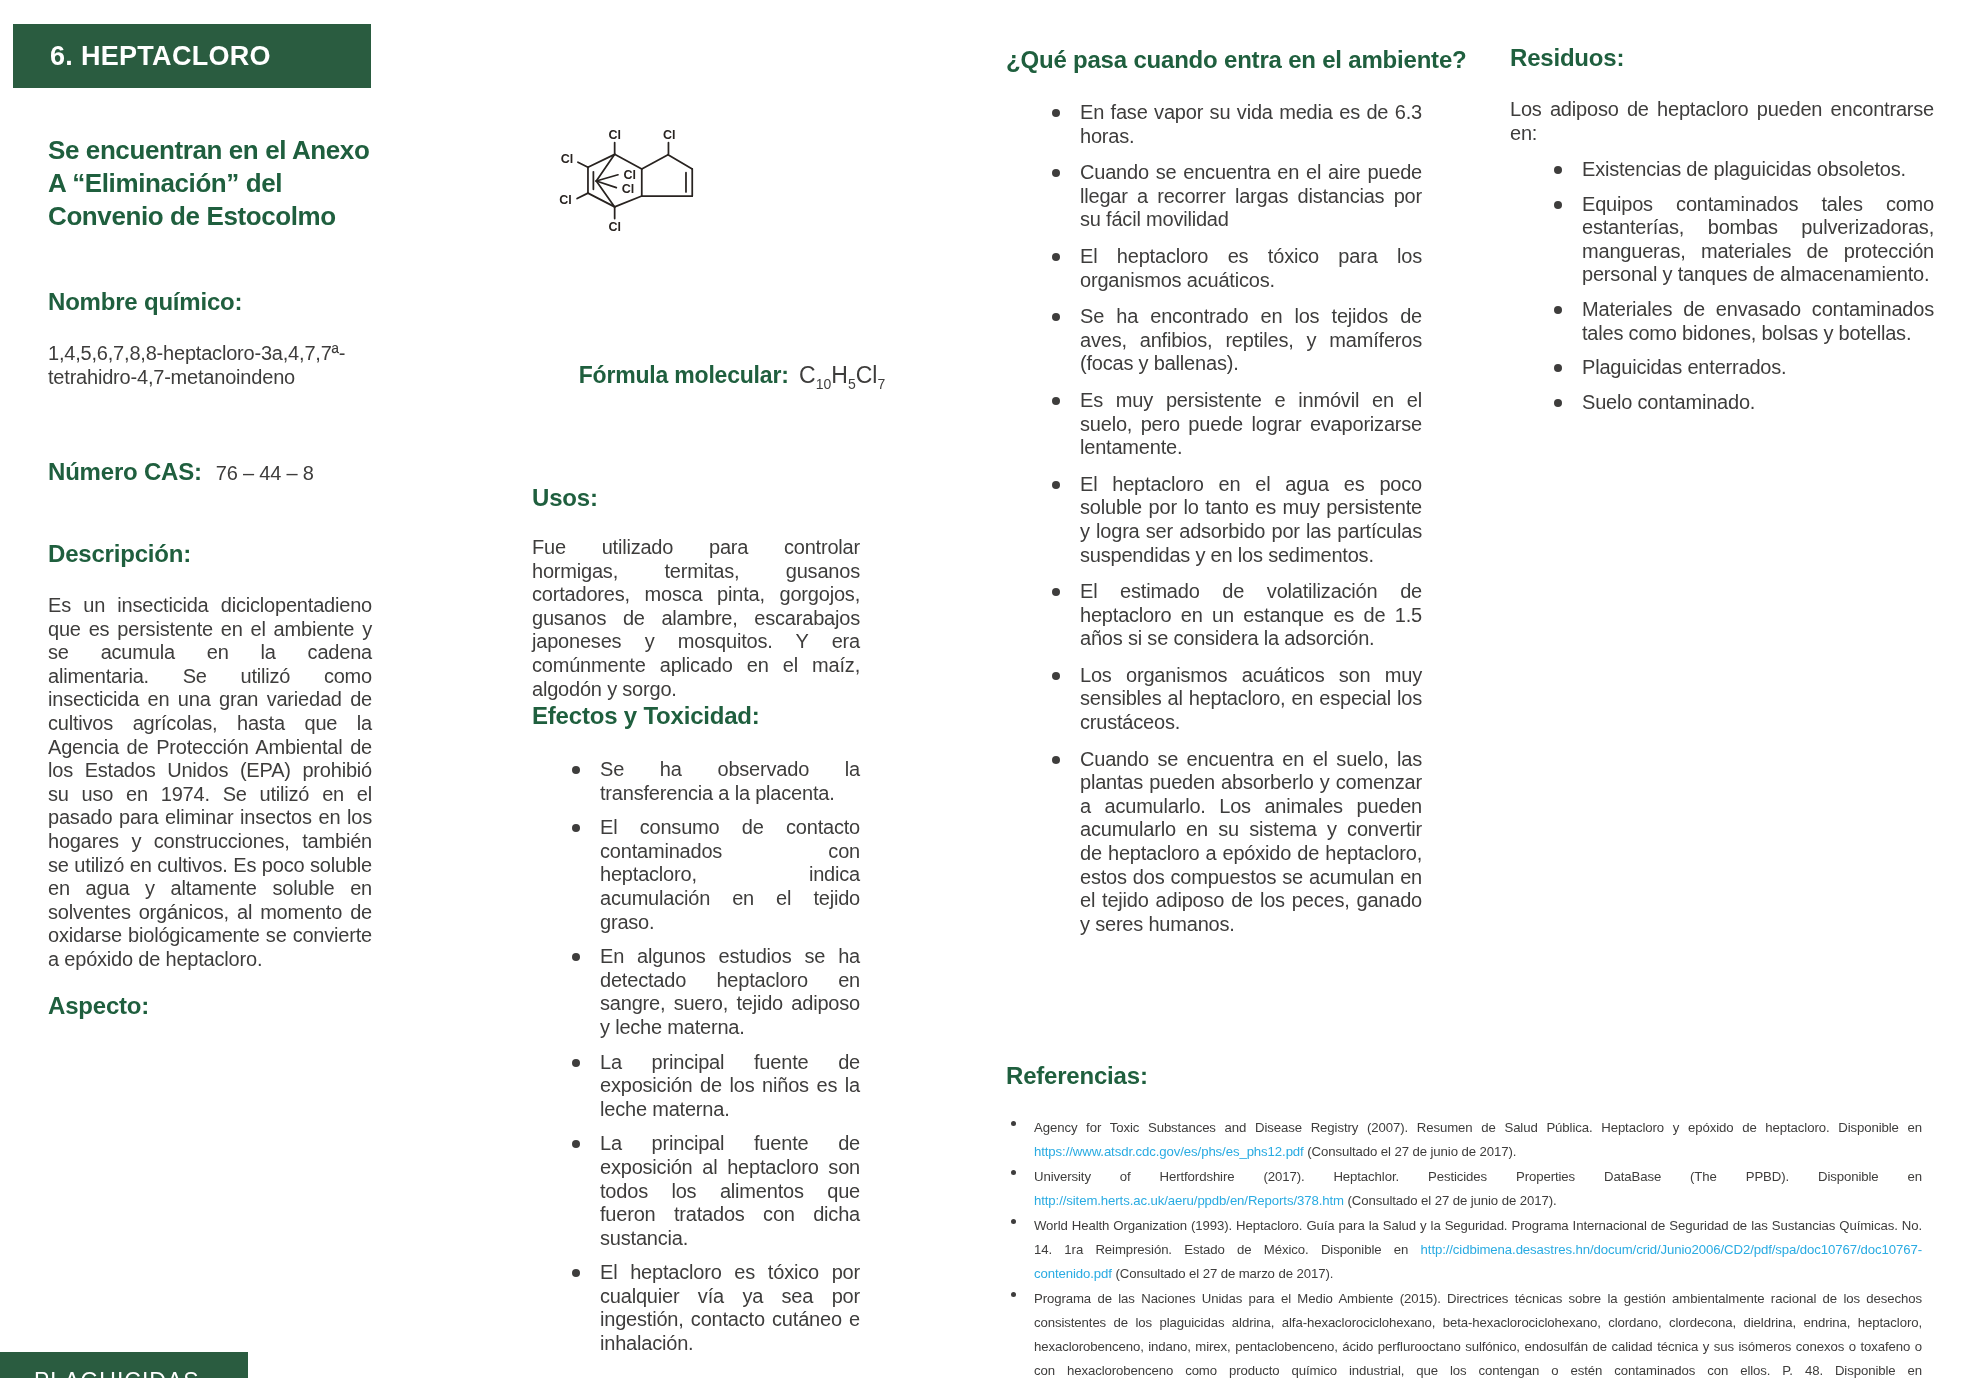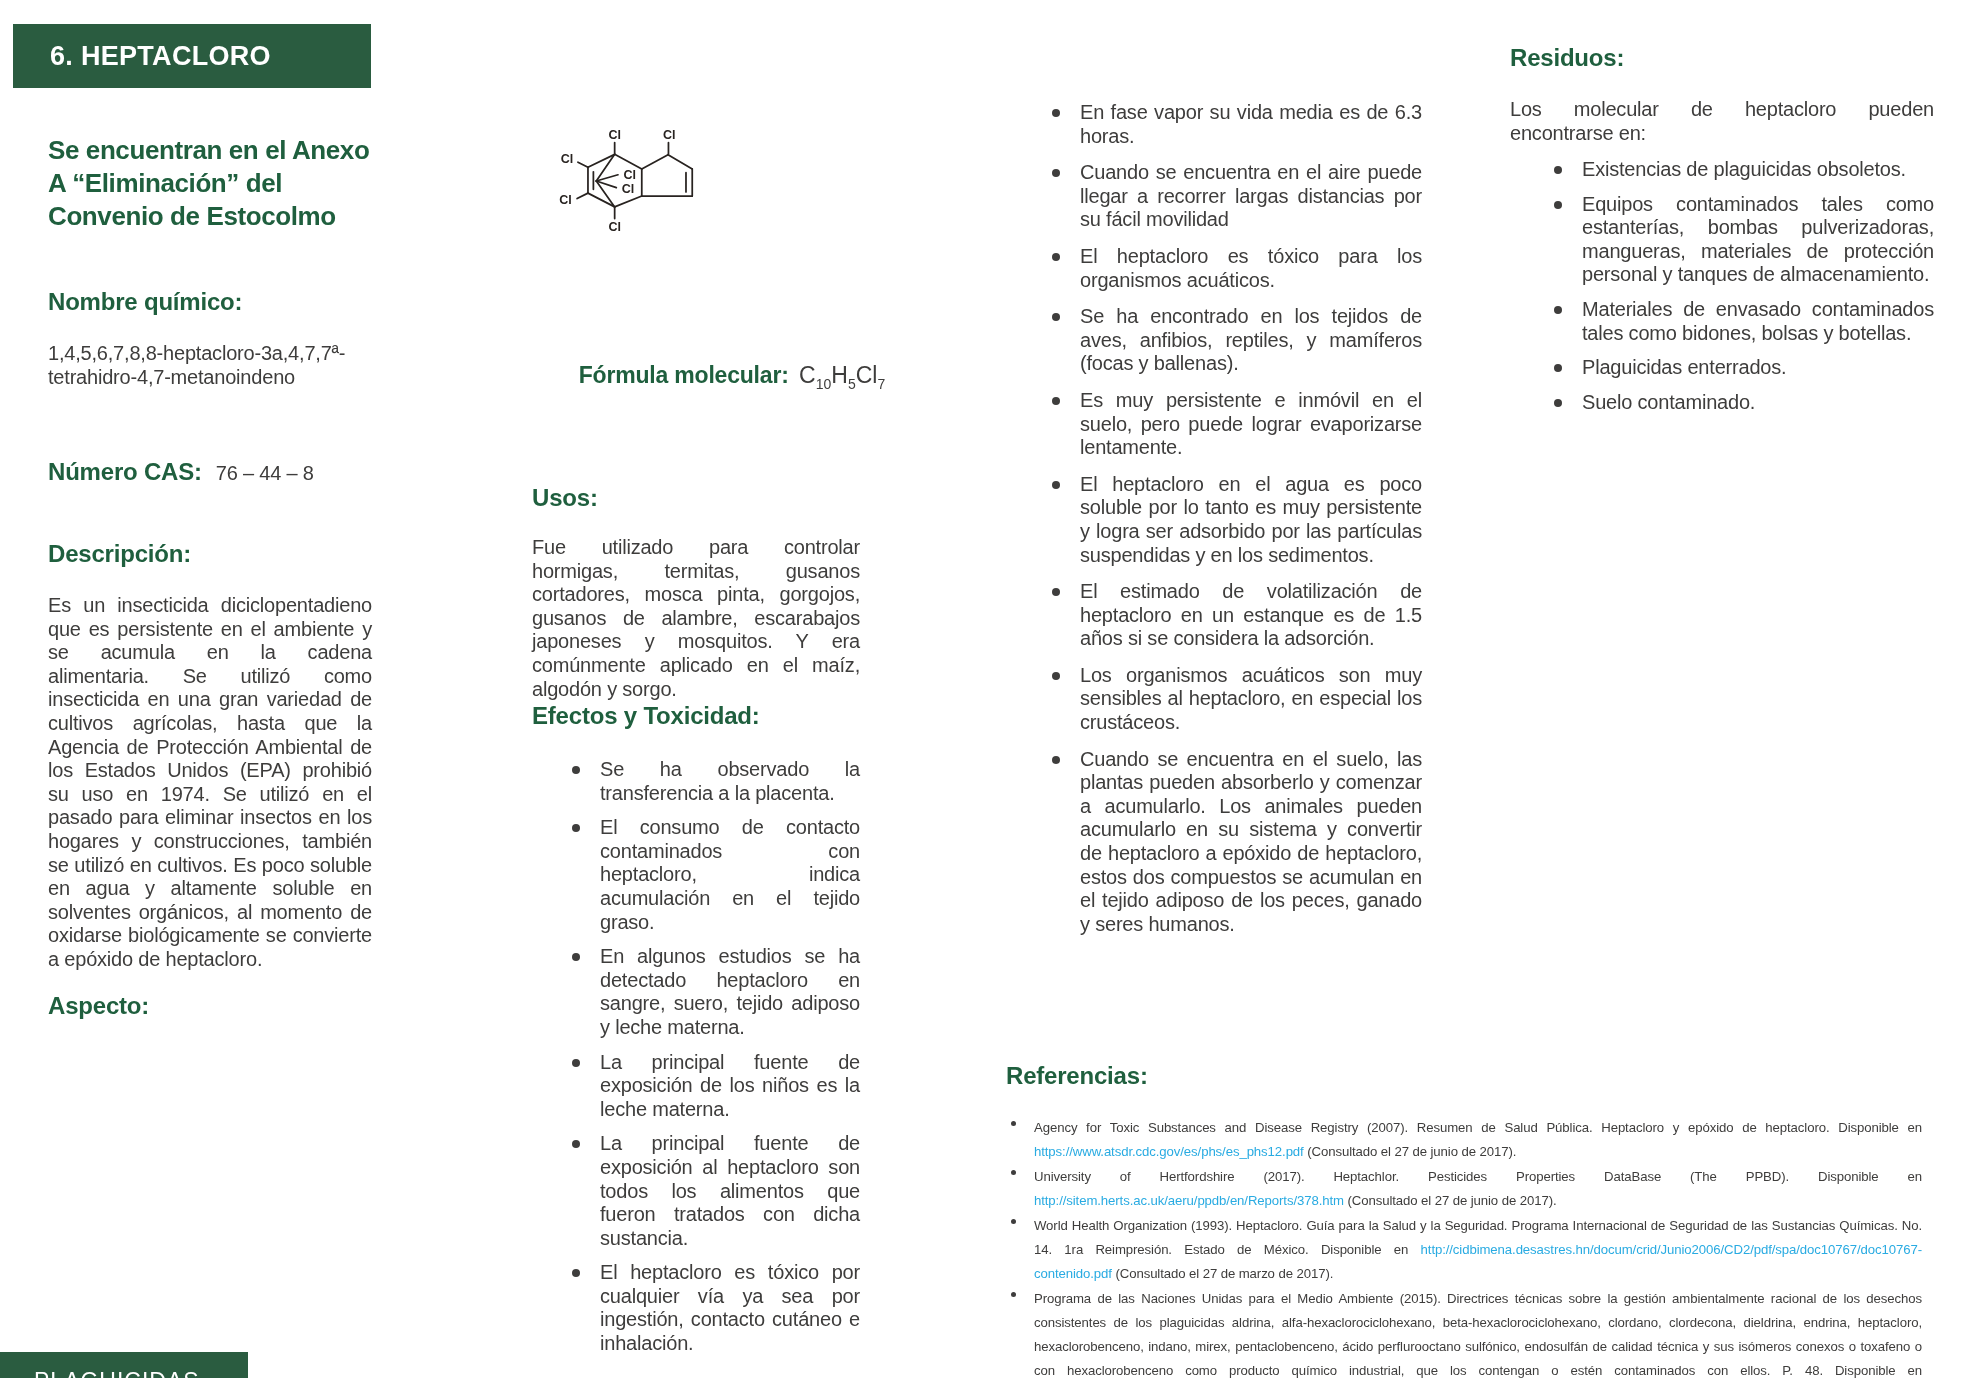--- a/index.html
+++ b/index.html
@@ -178,20 +178,21 @@
       <div class="bullet">
         <span class="dot"></span>
         <div class="btext">La principal fuente de exposición al heptacloro son todos los alimentos que fueron tratados con dicha sustancia.</div>
       </div>
       <div class="bullet">
         <span class="dot"></span>
         <div class="btext">El heptacloro es tóxico por cualquier vía ya sea por ingestión, contacto cutáneo e inhalación.</div>
       </div>
     </div>
 
+  <div class="abs h" style="left:1006px;top:46px;">¿Qué pasa cuando entra en el ambiente?</div>
   <div class="abs body-txt blist ambiente-list" style="left:1006px;top:101px;width:416px;">
       <div class="bullet">
         <span class="dot"></span>
         <div class="btext">En fase vapor su vida media es de 6.3 horas.</div>
       </div>
       <div class="bullet">
         <span class="dot"></span>
         <div class="btext">Cuando se encuentra en el aire puede llegar a recorrer largas distancias por su fácil movilidad</div>
       </div>
       <div class="bullet">
@@ -226,21 +227,21 @@
 
   <div class="abs h" style="left:1006px;top:1062px;">Referencias:</div>
   <div class="abs refs">
       <div class="ref"><span class="dot"></span><span><span>Agency for Toxic Substances and Disease Registry (2007). Resumen de Salud Pública. Heptacloro y epóxido de heptacloro. Disponible en </span><span class="link">https://www.atsdr.cdc.gov/es/phs/es_phs12.pdf</span><span> (Consultado el 27 de junio de 2017).</span></span></div>
       <div class="ref"><span class="dot"></span><span><span>University of Hertfordshire (2017). Heptachlor. Pesticides Properties DataBase (The PPBD). Disponible en </span><span class="link">http://sitem.herts.ac.uk/aeru/ppdb/en/Reports/378.htm</span><span> (Consultado el 27 de junio de 2017).</span></span></div>
       <div class="ref"><span class="dot"></span><span><span>World Health Organization (1993). Heptacloro. Guía para la Salud y la Seguridad. Programa Internacional de Seguridad de las Sustancias Químicas. No. 14. 1ra Reimpresión. Estado de México. Disponible en </span><span class="link">http://cidbimena.desastres.hn/docum/crid/Junio2006/CD2/pdf/spa/doc10767/doc10767-contenido.pdf</span><span> (Consultado el 27 de marzo de 2017).</span></span></div>
       <div class="ref"><span class="dot"></span><span><span>Programa de las Naciones Unidas para el Medio Ambiente (2015). Directrices técnicas sobre la gestión ambientalmente racional de los desechos consistentes de los plaguicidas aldrina, alfa-hexaclorociclohexano, beta-hexaclorociclohexano, clordano, clordecona, dieldrina, endrina, heptacloro, hexaclorobenceno, indano, mirex, pentaclobenceno, ácido perflurooctano sulfónico, endosulfán de calidad técnica y sus isómeros conexos o toxafeno o con hexaclorobenceno como producto químico industrial, que los contengan o estén contaminados con ellos. P. 48. Disponible en </span><span class="link">http://www.basel.int/Implementation/Publications/LatestTechnicalGuidelines/tabid/5875/Default.aspx#</span><span> (Consultado el 27 de junio de 2017).</span></span></div>
     </div>
 
   <div class="abs h" style="left:1510px;top:44px;">Residuos:</div>
-  <div class="abs body-txt" style="left:1510px;top:98px;width:424px;">Los molecular de heptacloro pueden encontrarse en:</div>
+  <div class="abs body-txt" style="left:1510px;top:98px;width:424px;">Los adiposo de heptacloro pueden encontrarse en:</div>
   <div class="abs body-txt blist residuos-list" style="left:1510px;top:158px;width:424px;">
       <div class="bullet">
         <span class="dot"></span>
         <div class="btext">Existencias de plaguicidas obsoletos.</div>
       </div>
       <div class="bullet">
         <span class="dot"></span>
         <div class="btext">Equipos contaminados tales como estanterías, bombas pulverizadoras, mangueras, materiales de protección personal y tanques de almacenamiento.</div>
       </div>
       <div class="bullet">

